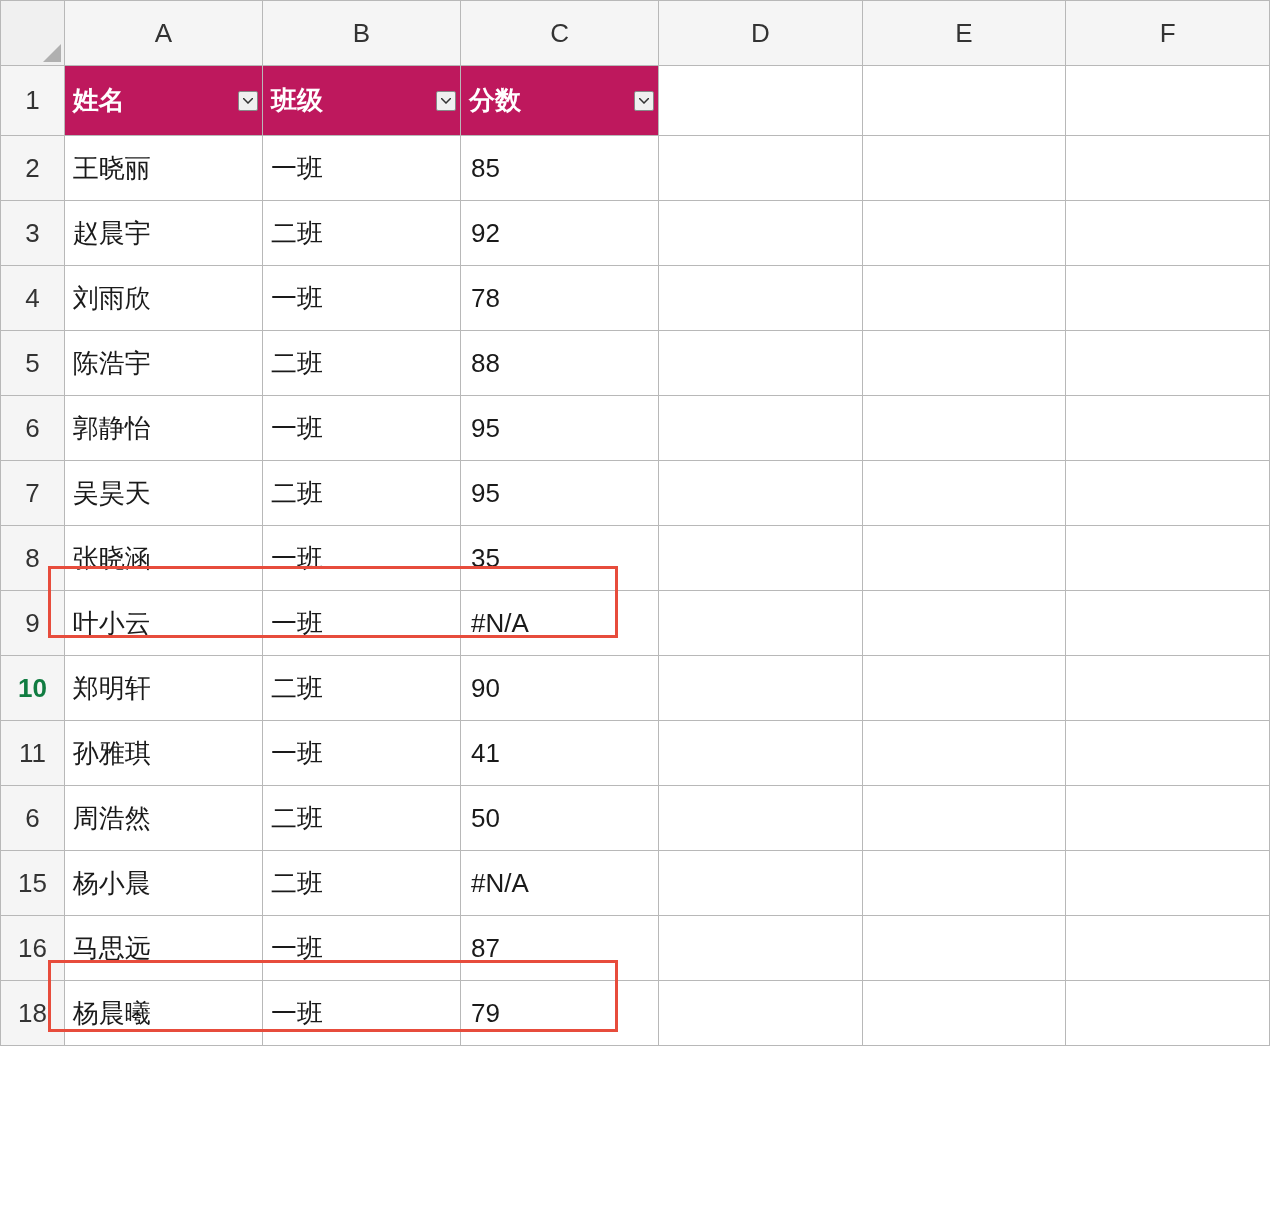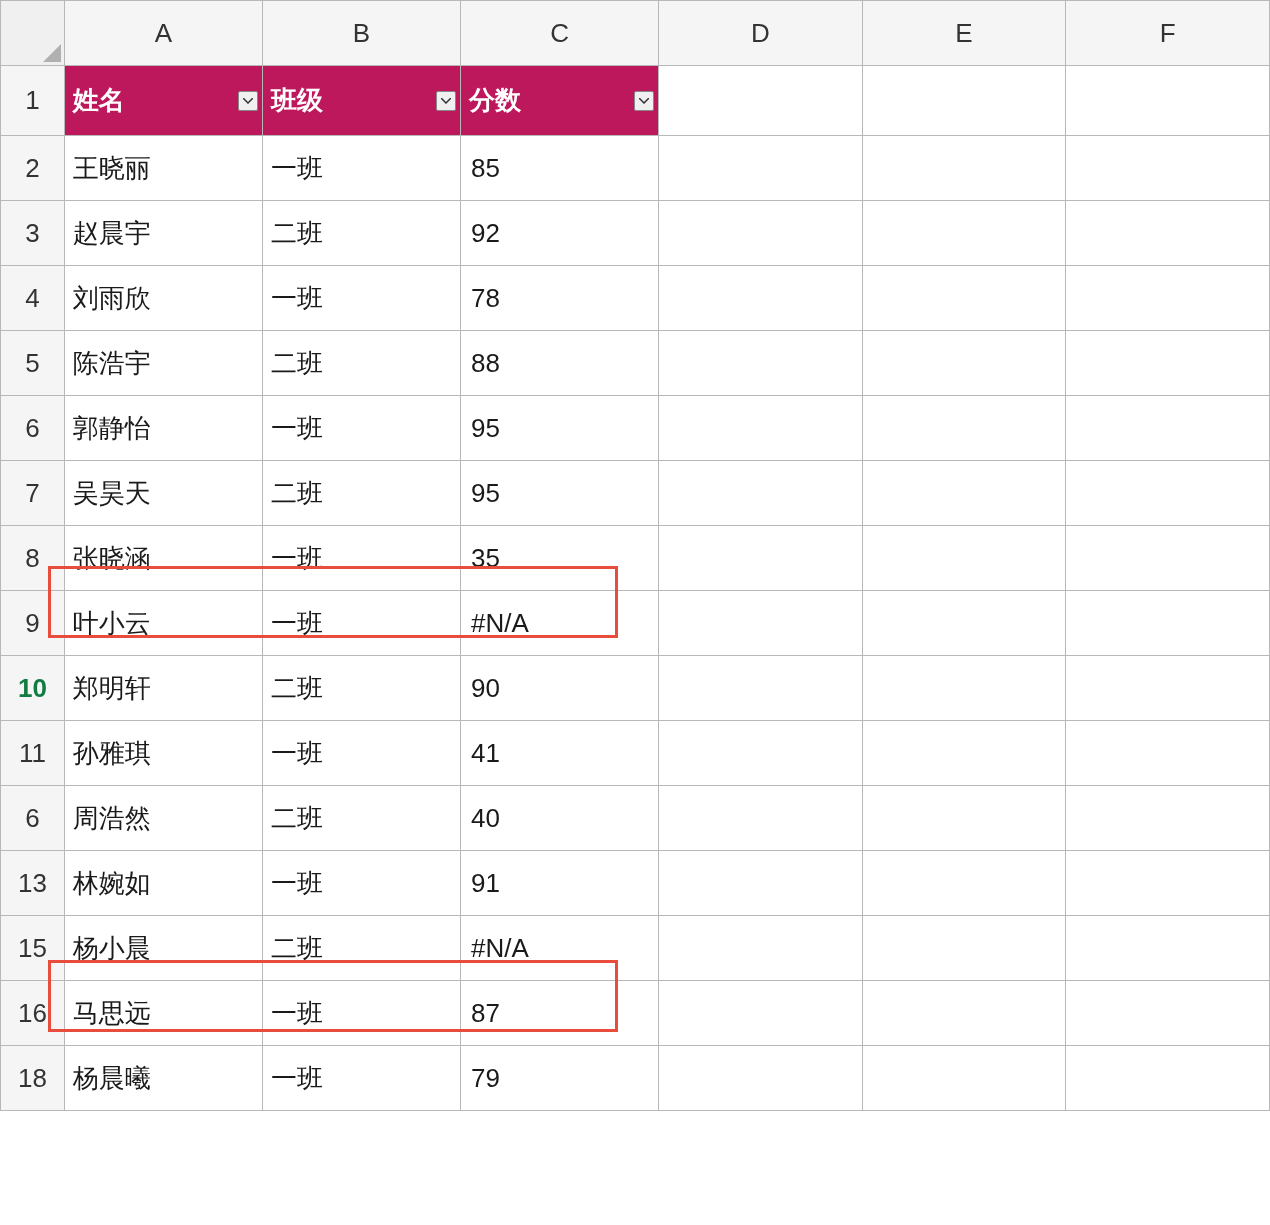--- a/index.html
+++ b/index.html
@@ -246,30 +246,21 @@
       <td class="data-cell center">一班</td>
       <td class="data-cell left">41</td>
       <td class="empty-cell"></td>
       <td class="empty-cell"></td>
       <td class="empty-cell"></td>
     </tr>
     <tr>
       <th class="row-header">6</th>
       <td class="data-cell center">周浩然</td>
       <td class="data-cell center">二班</td>
-      <td class="data-cell left">40</td>
-      <td class="empty-cell"></td>
-      <td class="empty-cell"></td>
-      <td class="empty-cell"></td>
-    </tr>
-    <tr>
-      <th class="row-header">13</th>
-      <td class="data-cell center">林婉如</td>
-      <td class="data-cell center">一班</td>
-      <td class="data-cell left">91</td>
+      <td class="data-cell left">50</td>
       <td class="empty-cell"></td>
       <td class="empty-cell"></td>
       <td class="empty-cell"></td>
     </tr>
     <tr>
       <th class="row-header">15</th>
       <td class="data-cell center">杨小晨</td>
       <td class="data-cell center">二班</td>
       <td class="data-cell left">#N/A</td>
       <td class="empty-cell"></td>

